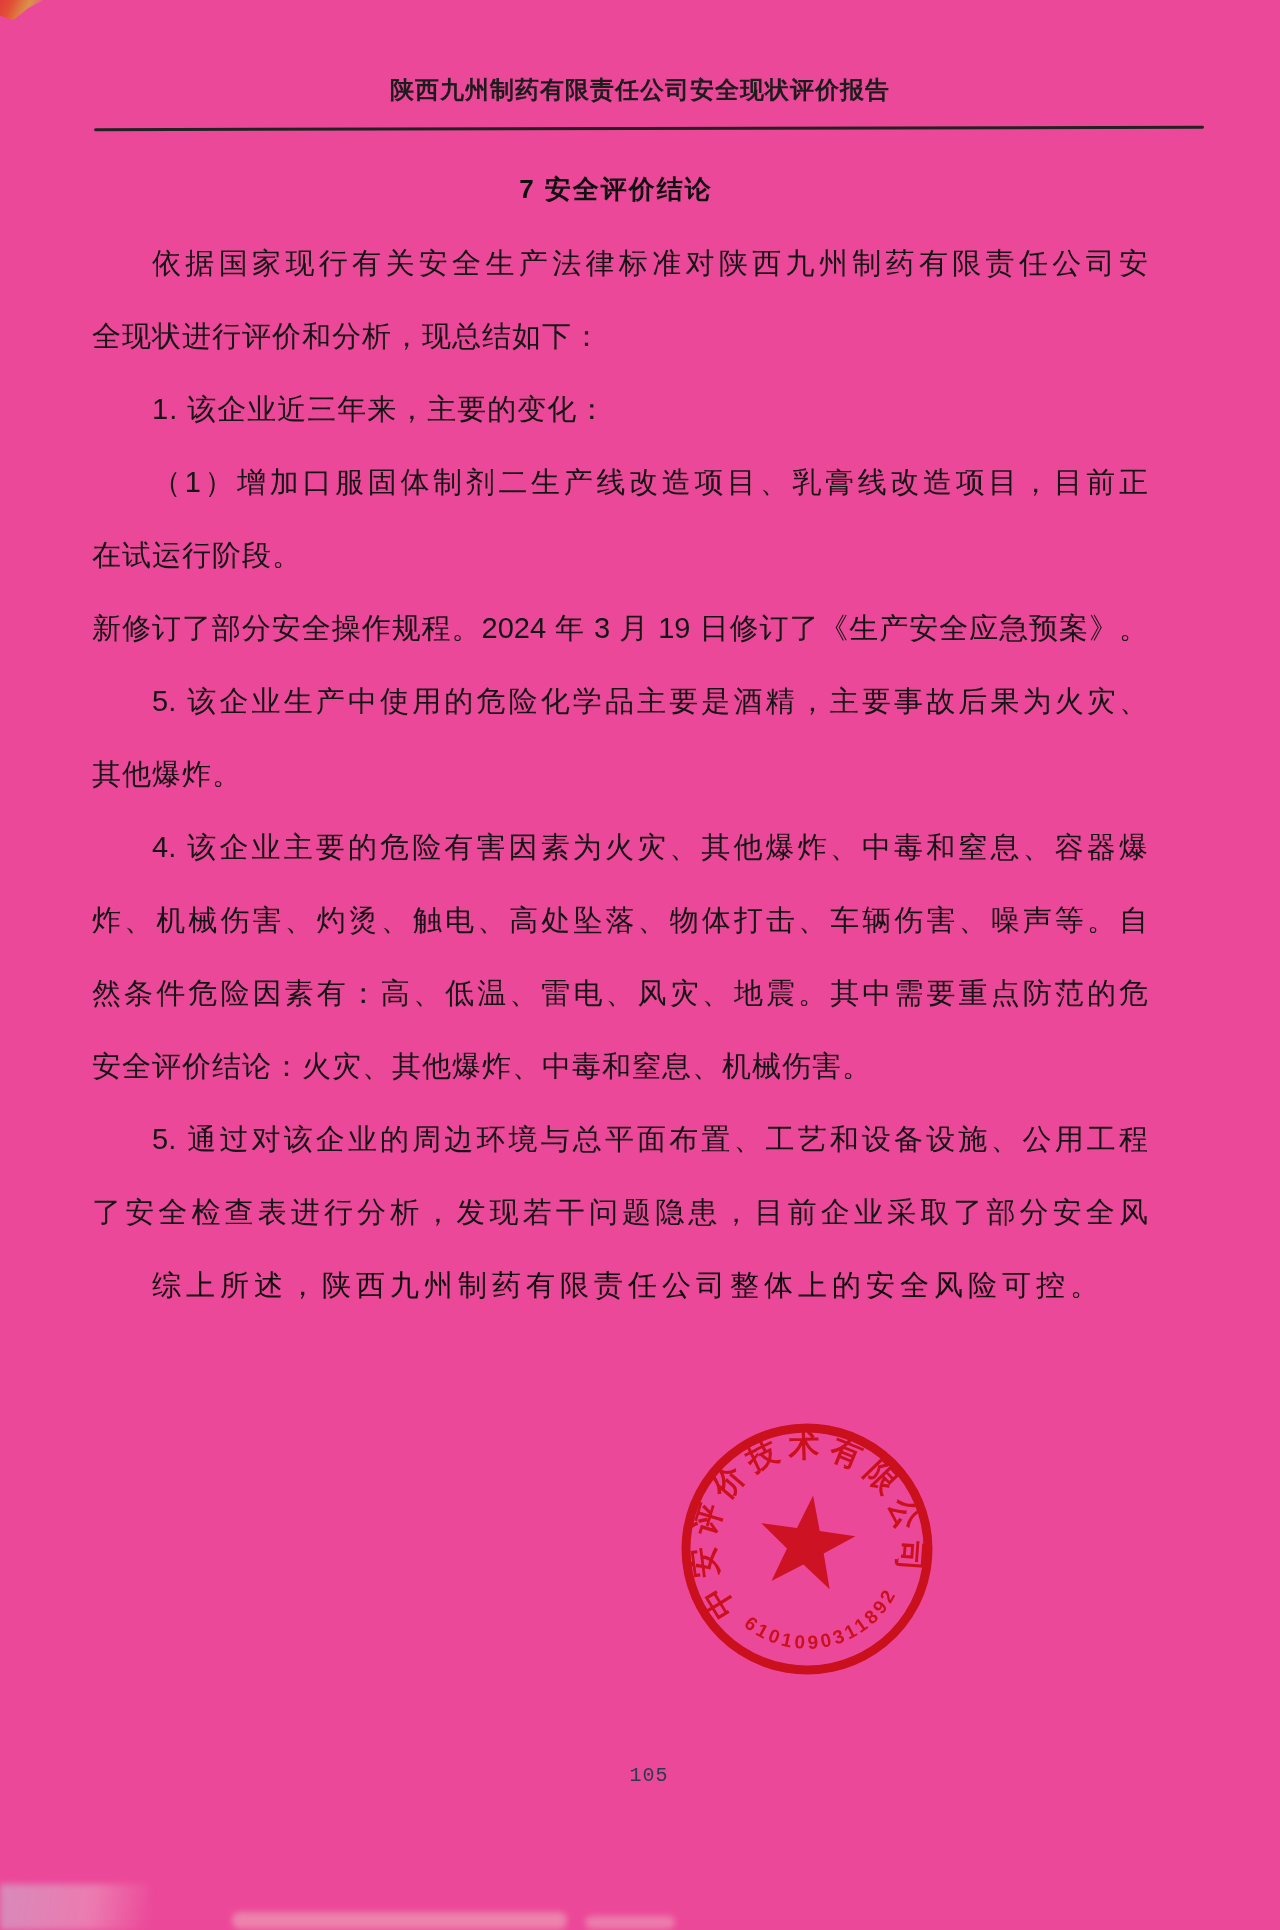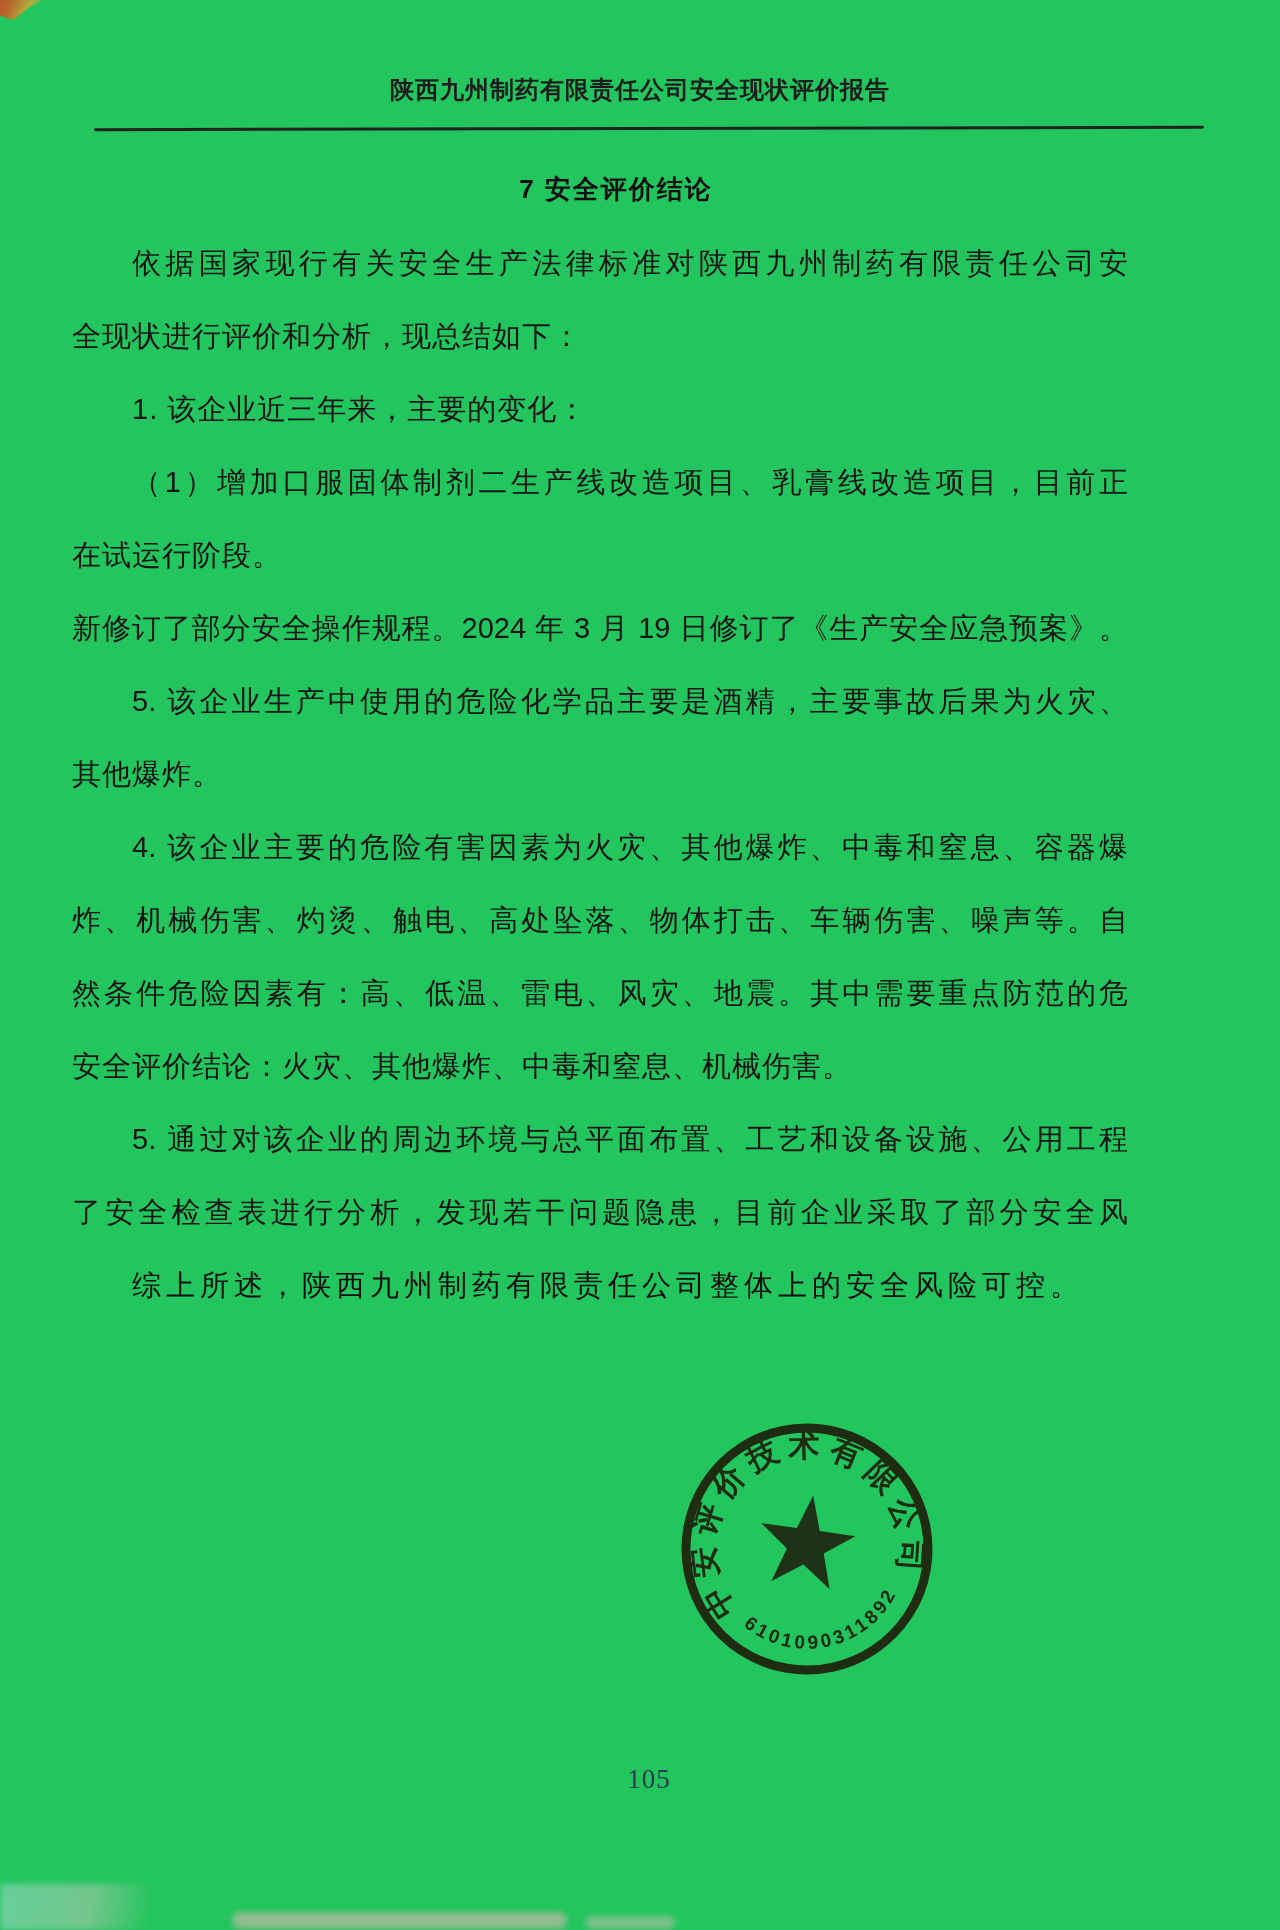--- a/index.html
+++ b/index.html
@@ -1,19 +1,19 @@
 <!DOCTYPE html>
 <html><head>
 <meta charset="utf-8">
 <style>
   html,body{margin:0;padding:0;background:#ffffff;}
   .page{
     position:relative;
     width:1280px;height:1930px;
-    background:#22c55e;
+    background:#ec4899;
     overflow:hidden;
     font-family:"Liberation Sans",sans-serif;
     color:#141414;
   }
   
   .report-header{
     position:absolute;top:72px;left:0;width:100%;
     text-align:center;font-size:24px;font-weight:bold;
     line-height:36px;letter-spacing:1px;color:#1c1c1c;
   }
@@ -22,43 +22,43 @@
     background:#222;transform:rotate(-0.12deg);border-radius:2px;
   }
   
   .section-title{
     position:absolute;top:165px;left:88px;width:1056px;margin:0;
     text-align:center;font-size:26px;font-weight:bold;
     line-height:48px;letter-spacing:2px;color:#101010;
   }
   
   .report-body{
-    position:absolute;top:227px;left:72px;width:1056px;
+    position:absolute;top:227px;left:92px;width:1056px;
   }
   .line{
     height:73px;line-height:73px;font-size:29px;
     letter-spacing:1px;overflow:hidden;color:#151515;
     white-space:normal;
   }
   .line.justify{text-align:justify;text-align-last:justify;letter-spacing:0;}
   .line.indent{text-indent:60px;}
   .line.bold{font-weight:normal;letter-spacing:5px;color:#0d0d0d;}
   
   .stamp{
     position:absolute;left:657px;top:1399px;width:300px;height:300px;
     transform:rotate(-12deg);
     mix-blend-mode:multiply;opacity:0.92;
   }
   .stamp text{font-family:"Liberation Sans",sans-serif;}
   
   .page-number{
     position:absolute;top:1764px;left:0;width:100%;
     text-align:center;padding-left:18px;box-sizing:border-box;
-    font-family:Liberation Serif, serif;
-    font-size:27px;color:#2b3a4e;letter-spacing:1px;
+    font-family:Liberation Mono, monospace;
+    font-size:20px;color:#2b3a4e;letter-spacing:1px;
   }
   
   .artifact{position:absolute;pointer-events:none;}
   .artifact.top-left{
     left:-5px;top:-7px;width:48px;height:27px;
     background:linear-gradient(115deg,#d92b1f 0%,#e0521d 35%,#d8a635 65%,rgba(216,180,58,0) 95%);
     clip-path:polygon(0 0,55% 0,100% 28%,70% 55%,38% 100%,0 78%);
     opacity:.8;filter:blur(.6px);
   }
   .artifact.bottom-left{

